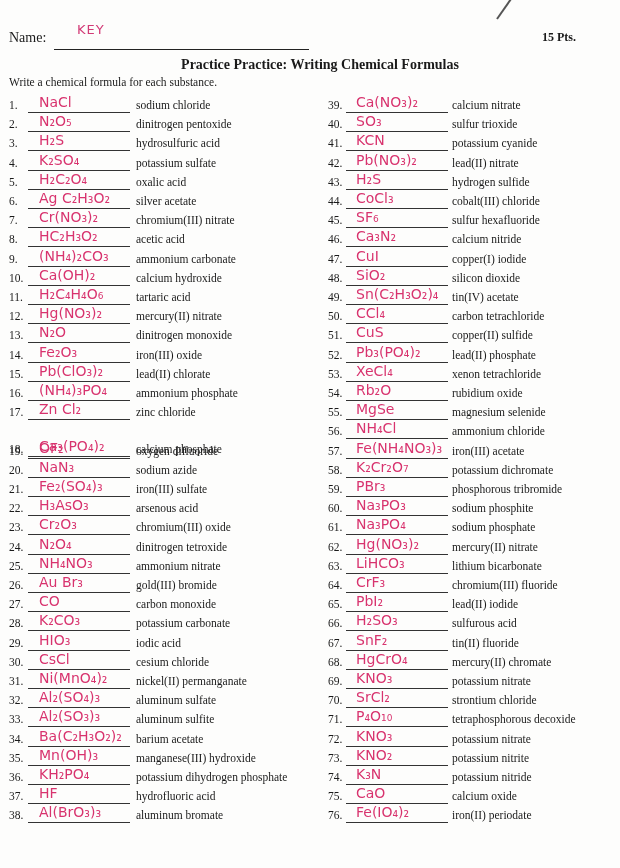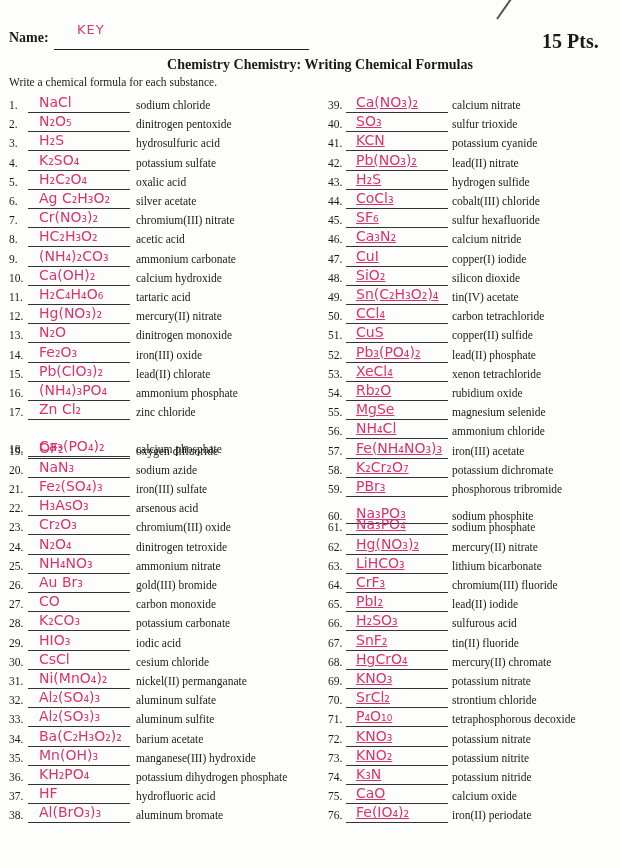--- a/index.html
+++ b/index.html
@@ -4,52 +4,52 @@
 <style>
   html, body { margin: 0; padding: 0; }
   body {
     width: 620px; height: 868px; overflow: hidden;
     background: #fdfdfc;
     font-family: "Liberation Serif", "DejaVu Serif", serif;
     color: #1a1a1a;
     position: relative;
   }
   .name-row { position: absolute; left: 9px; top: 22px; width: 600px; height: 30px; }
-  .name-label { position: absolute; left: 0; top: 8px; font-size: 14px; font-weight: bold; }
+  .name-label { position: absolute; left: 0; top: 8px; font-size: 14px; font-weight: normal; }
   .name-line { position: absolute; left: 45px; top: 27px; width: 255px; border-bottom: 1px solid #222; }
   .name-value { position: absolute; left: 68px; top: 0px; font-family: "DejaVu Sans", sans-serif; font-size: 13px; color: #d23a76; letter-spacing: 1px; }
   .slash { position: absolute; left: 497px; top: 18px; width: 26px; height: 2px; background: #555; transform: rotate(-55deg); transform-origin: left center; }
-  .pts { position: absolute; left: 542px; top: 30px; font-size: 20px; font-weight: bold; }
+  .pts { position: absolute; left: 542px; top: 30px; font-size: 12px; font-weight: bold; }
   .title { position: absolute; left: 0; top: 57px; width: 620px; text-align: center; font-size: 14px; font-weight: bold; padding-left: 20px; box-sizing: border-box; }
   .instructions { position: absolute; left: 9px; top: 76px; font-size: 11.5px; }
   .item { position: absolute; height: 19px; font-size: 11.5px; }
   .item .num { position: absolute; left: 0; top: 3px; }
   .item .blank { position: absolute; top: 0; height: 16px; border-bottom: 1px solid #333; }
   .item .answer { position: absolute; top: -2px; font-family: "DejaVu Sans", sans-serif; font-size: 14px; color: #d8336e; white-space: nowrap; }
   .item .label { position: absolute; top: 3px; white-space: nowrap; }
   .col-left .num { left: 0; }
   .col-left .blank { left: 19px; width: 102px; }
   .col-left .answer { left: 30px; }
   .col-left .label { left: 127px; }
   .col-right .num { left: 0; }
   .col-right .blank { left: 18px; width: 102px; }
-  .col-right .answer { left: 28px; text-decoration: underline; }
+  .col-right .answer { left: 28px; }
   .col-right .label { left: 124px; }
 </style>
 </head>
 <body>
 
 <div class="name-row">
   <span class="name-label">Name:</span>
   <div class="name-line"></div>
   <span class="name-value">KEY</span>
 </div>
 <div class="slash"></div>
 <span class="pts">15 Pts.</span>
-<div class="title">Chemistry Chemistry: Writing Chemical Formulas</div>
+<div class="title">Practice Practice: Writing Chemical Formulas</div>
 <div class="instructions">Write a chemical formula for each substance.</div>
 
 <div id="items-container">
     <div class="item col-left" style="left: 9px; top: 96px; width: 290px;">
       <span class="num">1.</span>
       <span class="blank"></span>
       <span class="answer">NaCl</span>
       <span class="label">sodium chloride</span>
     </div>
     <div class="item col-left" style="left: 9px; top: 115.2px; width: 290px;">
@@ -393,21 +393,21 @@
       <span class="blank"></span>
       <span class="answer">K₂Cr₂O₇</span>
       <span class="label">potassium dichromate</span>
     </div>
     <div class="item col-right" style="left: 328px; top: 480px; width: 290px;">
       <span class="num">59.</span>
       <span class="blank"></span>
       <span class="answer">PBr₃</span>
       <span class="label">phosphorous tribromide</span>
     </div>
-    <div class="item col-right" style="left: 328px; top: 499.2px; width: 290px; margin-top: 8px;">
+    <div class="item col-right" style="left: 328px; top: 499.2px; width: 290px;">
       <span class="num">60.</span>
       <span class="blank"></span>
       <span class="answer">Na₃PO₃</span>
       <span class="label">sodium phosphite</span>
     </div>
     <div class="item col-right" style="left: 328px; top: 518.4px; width: 290px;">
       <span class="num">61.</span>
       <span class="blank"></span>
       <span class="answer">Na₃PO₄</span>
       <span class="label">sodium phosphate</span>

